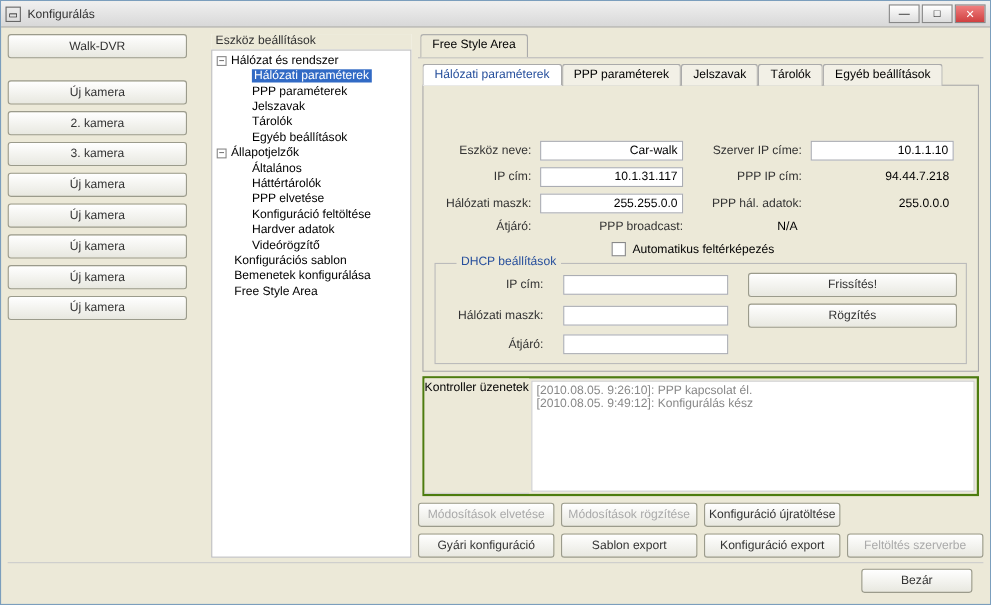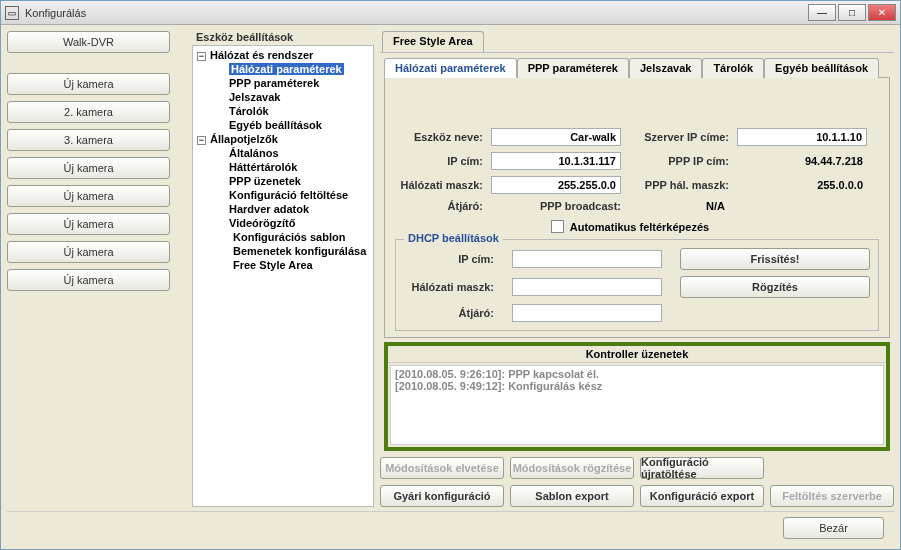--- a/index.html
+++ b/index.html
@@ -10,45 +10,45 @@
 .tb-title{flex:1;color:#333;}
 .tb-btns{display:flex;}
 .tb-btn{width:28px;height:17px;margin-left:2px;border:1px solid #888;background:linear-gradient(to bottom,#fff,#ddd);display:flex;align-items:center;justify-content:center;font-size:10px;cursor:pointer;}
 .tb-btn.close{background:linear-gradient(to bottom,#f08080,#d04040);color:#fff;}
 .body{flex:1;display:flex;flex-direction:column;padding:6px;gap:4px;}
 .main-row{flex:1;display:flex;gap:22px;min-height:0;}
 .sidebar{width:168px;display:flex;flex-direction:column;gap:6px;}
 .btn{height:22px;background:linear-gradient(to bottom,#fff,#e8e8e0);border:1px solid #9b9b8c;border-radius:3px;display:flex;align-items:center;justify-content:center;cursor:pointer;color:#333;}
 .btn.disabled{color:#aaa;cursor:default;}
 .btn.walk{margin-bottom:14px;}
-.content{flex:1;display:flex;gap:6px;min-height:0;font-weight:bold;}
+.content{flex:1;display:flex;gap:6px;min-height:0;}
 .tree-panel{width:182px;border:1px solid #bbb;background:#fff;display:flex;flex-direction:column;}
 .panel-label{padding:0 4px 2px 4px;color:#333;background:#ece9d8;}
 .tree{flex:1;overflow:auto;padding:2px 0;}
 .tree-item{padding:1px 0;white-space:nowrap;cursor:pointer;}
 .tree-item .toggle{display:inline-block;width:9px;height:9px;border:1px solid #888;text-align:center;line-height:7px;font-size:9px;margin:0 4px;vertical-align:middle;color:#333;}
 .tree-label{} .tree-label.sel{background:#316ac5;color:#fff;padding:0 2px;}
-.ind1{margin-left:40px;} .ind2{padding-left:36px;}
+.ind1{padding-left:20px;} .ind2{padding-left:36px;}
 .right{flex:1;display:flex;flex-direction:column;min-width:0;}
 .top-tab-row{height:22px;display:flex;border-bottom:1px solid #bbb;padding-left:2px;}
 .tab{padding:3px 10px;border:1px solid #aaa;border-bottom:none;background:#ece9d8;border-radius:3px 3px 0 0;margin-right:2px;cursor:pointer;}
 .tabs2{display:flex;padding:4px 4px 0 4px;gap:0;}
 .tab2{padding:3px 10px;border:1px solid #aaa;border-bottom:none;background:#f2f0e6;border-radius:3px 3px 0 0;cursor:pointer;position:relative;top:1px;}
 .tab2.active{background:#fff;color:#264f9c;border-bottom:1px solid #fff;}
 .form-area{border:1px solid #aaa;margin:0 4px;padding:10px 8px 6px 8px;background:#ece9d8;display:flex;flex-direction:column;gap:6px;overflow:hidden;}
 .form-grid{display:grid;grid-template-columns:90px 130px 100px 130px;gap:6px 8px;align-items:center;margin-top:40px;}
 .lbl{text-align:right;color:#333;}
 .val-input{height:18px;border:1px solid #abadb3;background:#fff;padding:0 4px;text-align:right;display:flex;align-items:center;justify-content:flex-end;}
 .val-txt{text-align:right;padding-right:4px;}
 .checkbox-row{grid-column:1/5;display:flex;align-items:center;justify-content:center;gap:6px;margin-top:2px;}
 .chk{width:13px;height:13px;border:1px solid #888;background:#fff;}
 .fieldset{border:1px solid #bbb;margin:0 2px;padding:8px;position:relative;}
-.fieldset .legend{position:absolute;top:-8px;left:8px;background:#ece9d8;padding:0 4px;color:#274f9c;}
+.fieldset .legend{position:absolute;top:-8px;left:19px;background:#ece9d8;padding:0 4px;color:#274f9c;}
 .dhcp-grid{display:grid;grid-template-columns:90px 150px 190px;gap:6px 18px;align-items:center;}
-.log-panel{border:4px solid #4d7c0f;margin:4px;flex:1;display:flex;flex-direction:column;min-height:0;}
+.log-panel{border:2px solid #4d7c0f;margin:4px;flex:1;display:flex;flex-direction:row;min-height:0;}
 .log-title{text-align:center;padding:2px 0;border-bottom:1px solid #ccc;background:#ece9d8;}
 .log-body{flex:1;overflow:auto;background:#fff;border:1px solid #ccc;margin:2px;padding:2px 4px;color:#888;}
 .bottom-btns{display:grid;grid-template-columns:repeat(4,1fr);gap:6px;padding:2px 0 0 0;}
 .footer{height:32px;border-top:1px solid #ccc;display:flex;align-items:center;justify-content:flex-end;padding:0 10px;}
 </style>
 </head>
 <body>
 <div class="window">
 
 <div class="titlebar">
@@ -85,21 +85,21 @@
         <div class="tree" style="border:1px solid #bbb;background:#fff;">
           <div class="tree-item"><span class="toggle">−</span><span class="tree-label">Hálózat és rendszer</span></div>
           <div class="tree-item ind2"><span class="tree-label sel">Hálózati paraméterek</span></div>
           <div class="tree-item ind2"><span class="tree-label">PPP paraméterek</span></div>
           <div class="tree-item ind2"><span class="tree-label">Jelszavak</span></div>
           <div class="tree-item ind2"><span class="tree-label">Tárolók</span></div>
           <div class="tree-item ind2"><span class="tree-label">Egyéb beállítások</span></div>
           <div class="tree-item"><span class="toggle">−</span><span class="tree-label">Állapotjelzők</span></div>
           <div class="tree-item ind2"><span class="tree-label">Általános</span></div>
           <div class="tree-item ind2"><span class="tree-label">Háttértárolók</span></div>
-          <div class="tree-item ind2"><span class="tree-label">PPP üzenetek</span></div>
+          <div class="tree-item ind2"><span class="tree-label">PPP elvetése</span></div>
           <div class="tree-item ind2"><span class="tree-label">Konfiguráció feltöltése</span></div>
           <div class="tree-item ind2"><span class="tree-label">Hardver adatok</span></div>
           <div class="tree-item ind2"><span class="tree-label">Videórögzítő</span></div>
           <div class="tree-item ind1"><span class="tree-label">Konfigurációs sablon</span></div>
           <div class="tree-item ind1"><span class="tree-label">Bemenetek konfigurálása</span></div>
           <div class="tree-item ind1"><span class="tree-label">Free Style Area</span></div>
         </div>
       </div>
 
       <div class="right">
@@ -118,21 +118,21 @@
                 <div class="lbl">Eszköz neve:</div>
                 <div class="val-input">Car-walk</div>
                 <div class="lbl">Szerver IP címe:</div>
                 <div class="val-input">10.1.1.10</div>
                 <div class="lbl">IP cím:</div>
                 <div class="val-input">10.1.31.117</div>
                 <div class="lbl">PPP IP cím:</div>
                 <div class="val-txt">94.44.7.218</div>
                 <div class="lbl">Hálózati maszk:</div>
                 <div class="val-input">255.255.0.0</div>
-                <div class="lbl">PPP hál. maszk:</div>
+                <div class="lbl">PPP hál. adatok:</div>
                 <div class="val-txt">255.0.0.0</div>
                 <div class="lbl">Átjáró:</div>
                 <div class="lbl">PPP broadcast:</div>
                 <div class="val-txt">N/A</div>
                 <div class="checkbox-row">
                   <div class="chk"></div>
                   <div>Automatikus feltérképezés</div>
                 </div>
               </div>
           <div class="fieldset">

